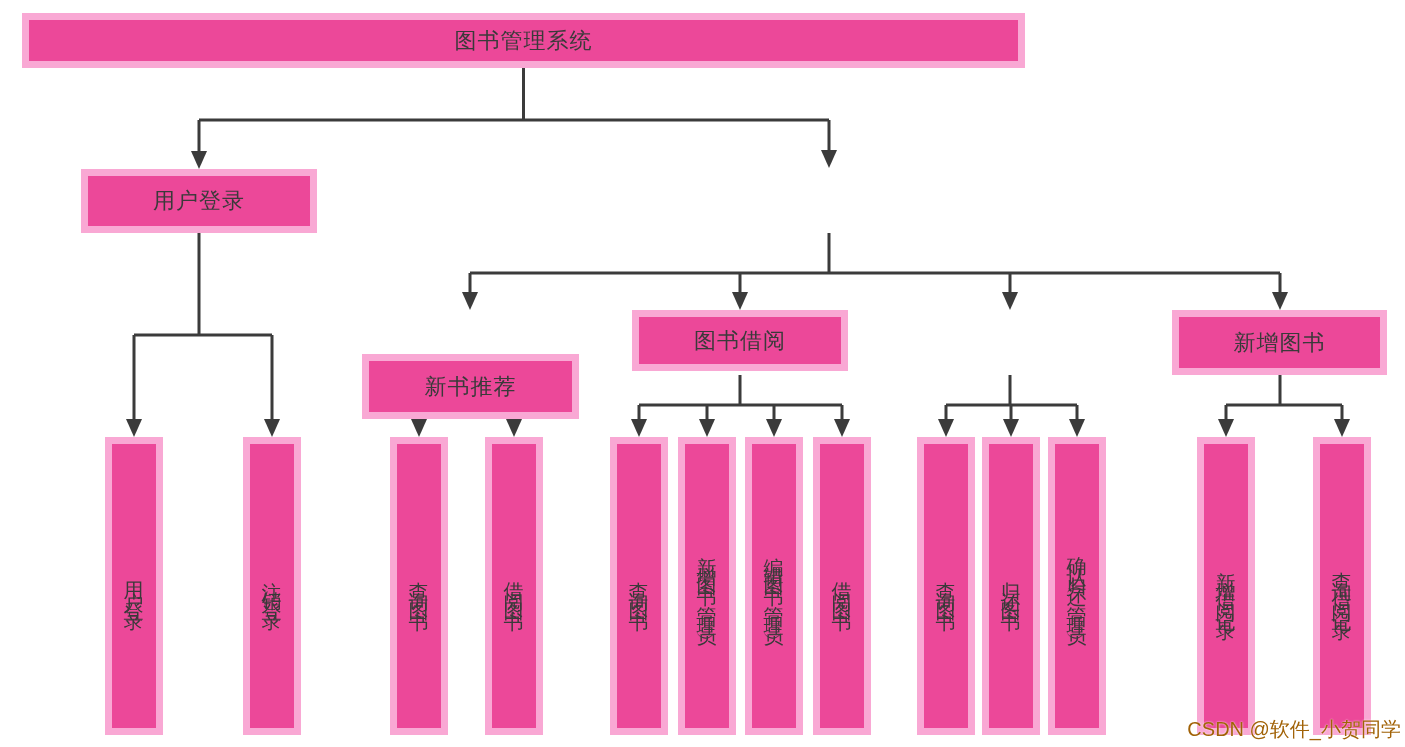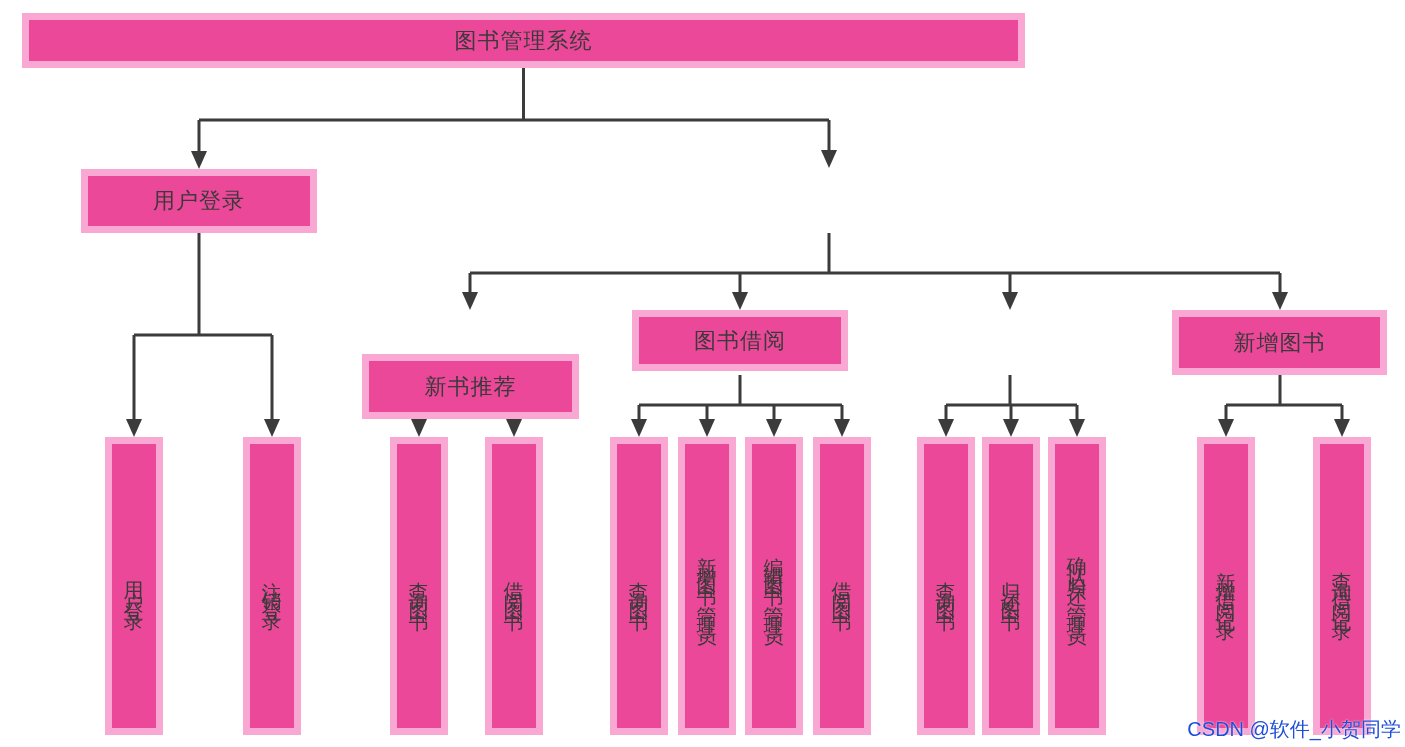--- a/index.html
+++ b/index.html
@@ -46,21 +46,21 @@
     text-orientation: mixed;
     letter-spacing: 10px;
     line-height: 1;
   }
   #watermark {
     position: absolute;
     right: 4px;
     bottom: 4px;
     z-index: 3;
     font-size: 20px;
-    color: #1d4ed8;
+    color: #a16207;
     text-shadow: 0 0 2px #ffffff;
     white-space: nowrap;
   }
 </style>
 </head>
 <body>
 
 <div id="canvas">
 
   <svg id="wires" viewBox="0 0 1405 747" xmlns="http://www.w3.org/2000/svg">

